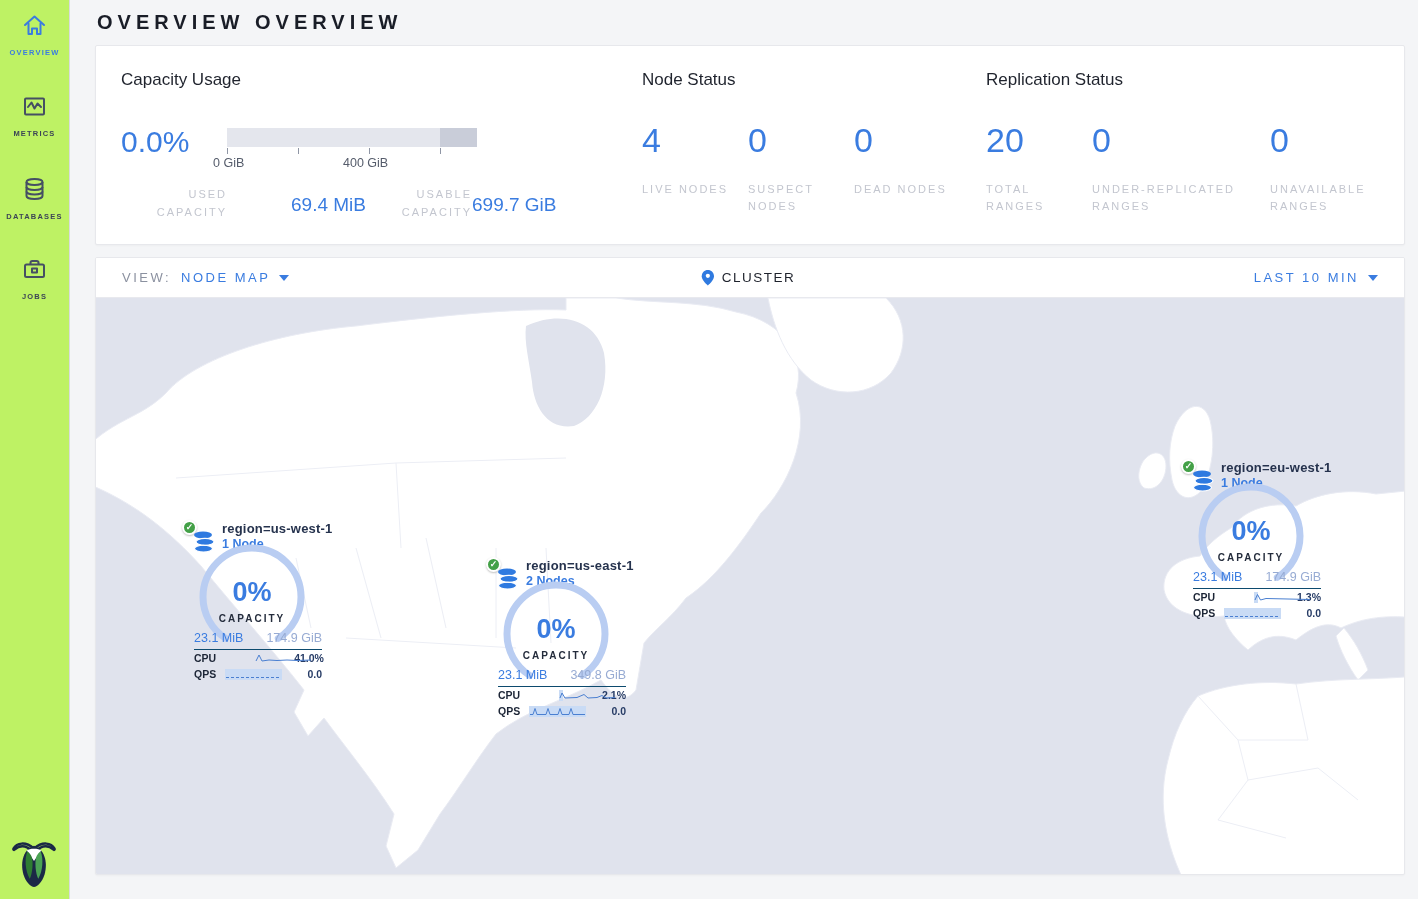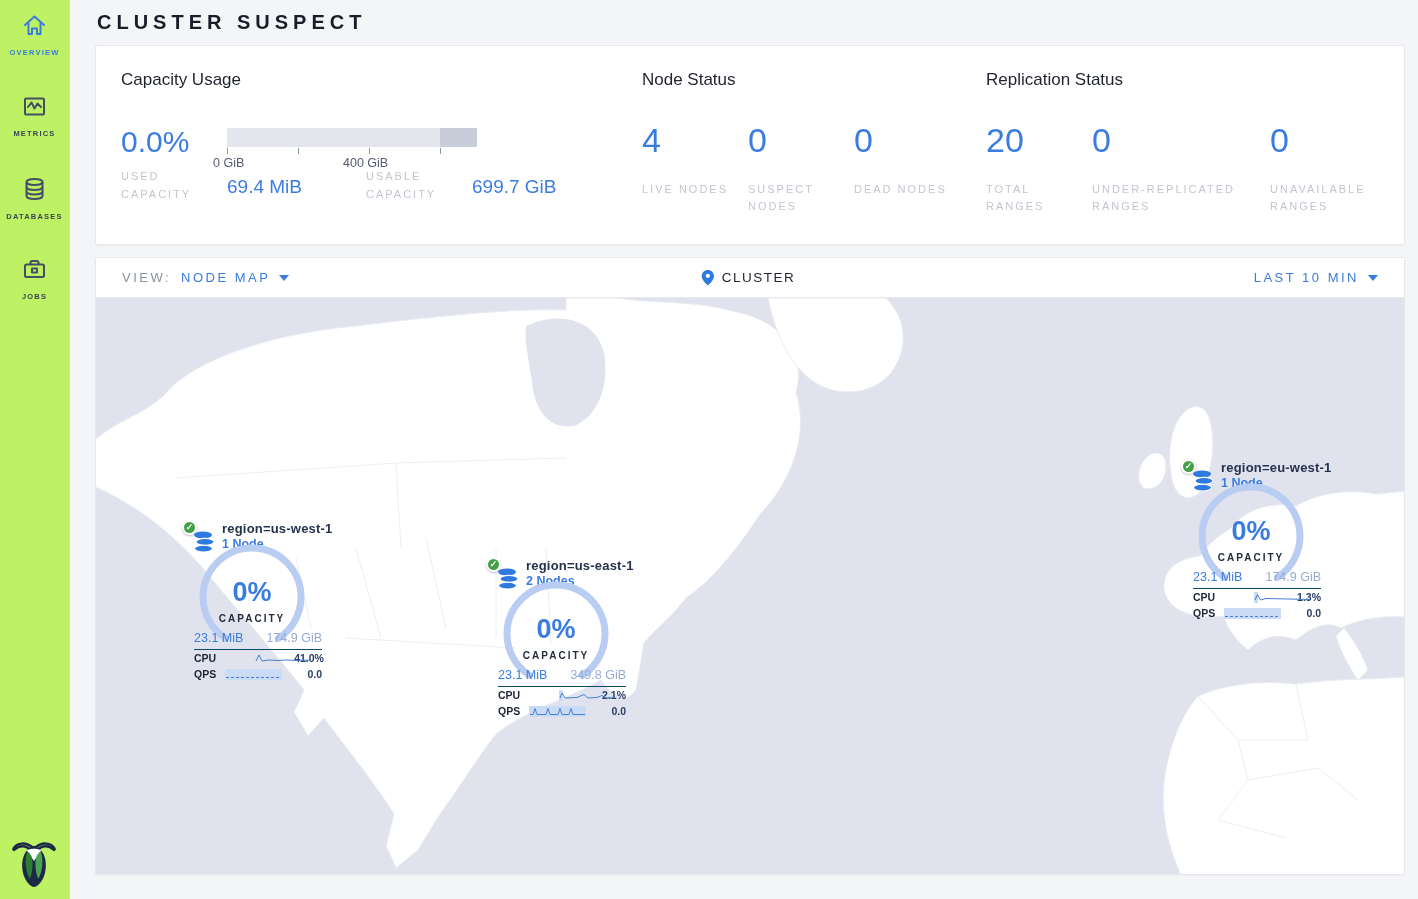--- a/index.html
+++ b/index.html
@@ -37,21 +37,21 @@
   .summary { height:200px; display:flex; padding:24px 28px 0 25px; }
   .sec-title { font-size:17px; color:#1f232d; font-weight:500; margin-bottom:33px; }
   .sec-capacity { width:527px; }
   .cap-body { display:flex; }
   .cap-pct { width:106px; font-size:30px; color:#3a7ce0; padding-top:2px; }
   .bar-wrap { padding-top:5px; position:relative; }
   .bar { width:250px; height:19px; background:#e4e6ed; position:relative; }
   .bar-dark { position:absolute; right:0; top:0; width:37px; height:19px; background:#c9cdd9; }
   .bar-tick { position:absolute; top:25px; width:1px; height:6px; background:#8f96a5; }
   .bar-axis-label { position:absolute; top:33px; font-size:12.5px; color:#555c6b; white-space:nowrap; }
-  .cap-stats { display:flex; margin-top:7px; }
+  .cap-stats { display:flex; margin-top:25px;text-align:right; }
   .cap-label {
     width:106px; font-size:11px; letter-spacing:2px; color:#c3c6cf;
     line-height:1.6; padding-top:2px;
   }
   .cap-value { width:139px; font-size:19px; color:#3a7ce0; padding-top:10px; }
   .cap-value.last { width:auto; }
   .sec-nodes { width:348px; }
   .stat-row { display:flex; }
   .stat-col { width:106px; }
   .stat-col.wide { width:178px; }
@@ -153,21 +153,21 @@
       <path d="M24 14 C33 6 42 8 45.5 14 C46 15 45 16 44 15 C40 11 33 9.5 27 16" fill="none" stroke="#1b2946" stroke-width="2.4" stroke-linecap="round"></path>
       <path d="M24 11 C34 14 39 27 35 41 C32.5 49 27.5 54 24 54 C20.5 54 15.5 49 13 41 C9 27 14 14 24 11 Z" fill="#1b2946"></path>
       <path d="M16.5 16 L24 27 L31.5 16 C29 13.5 19 13.5 16.5 16 Z" fill="#ffffff"></path>
       <path d="M22.5 29 C22.5 23 20.5 19 17 17 C14 25 14.8 37 19.5 45.5 C21.3 42.5 22.5 36 22.5 29 Z" fill="#2e7d32"></path>
       <path d="M25.5 29 C25.5 23 27.5 19 31 17 C34 25 33.2 37 28.5 45.5 C26.7 42.5 25.5 36 25.5 29 Z" fill="#4ba354"></path>
     </svg>
   </div>
 </div>
 
 <div class="main">
-  <div class="page-title">CLUSTER SUSPECT</div>
+  <div class="page-title">OVERVIEW OVERVIEW</div>
 
   <div class="card summary">
     <div class="sec-capacity">
       <div class="sec-title">Capacity Usage</div>
       <div class="cap-body">
         <div class="cap-pct">0.0%</div>
         <div class="bar-wrap">
           <div class="bar">
             <div class="bar-dark"></div>
           </div>

